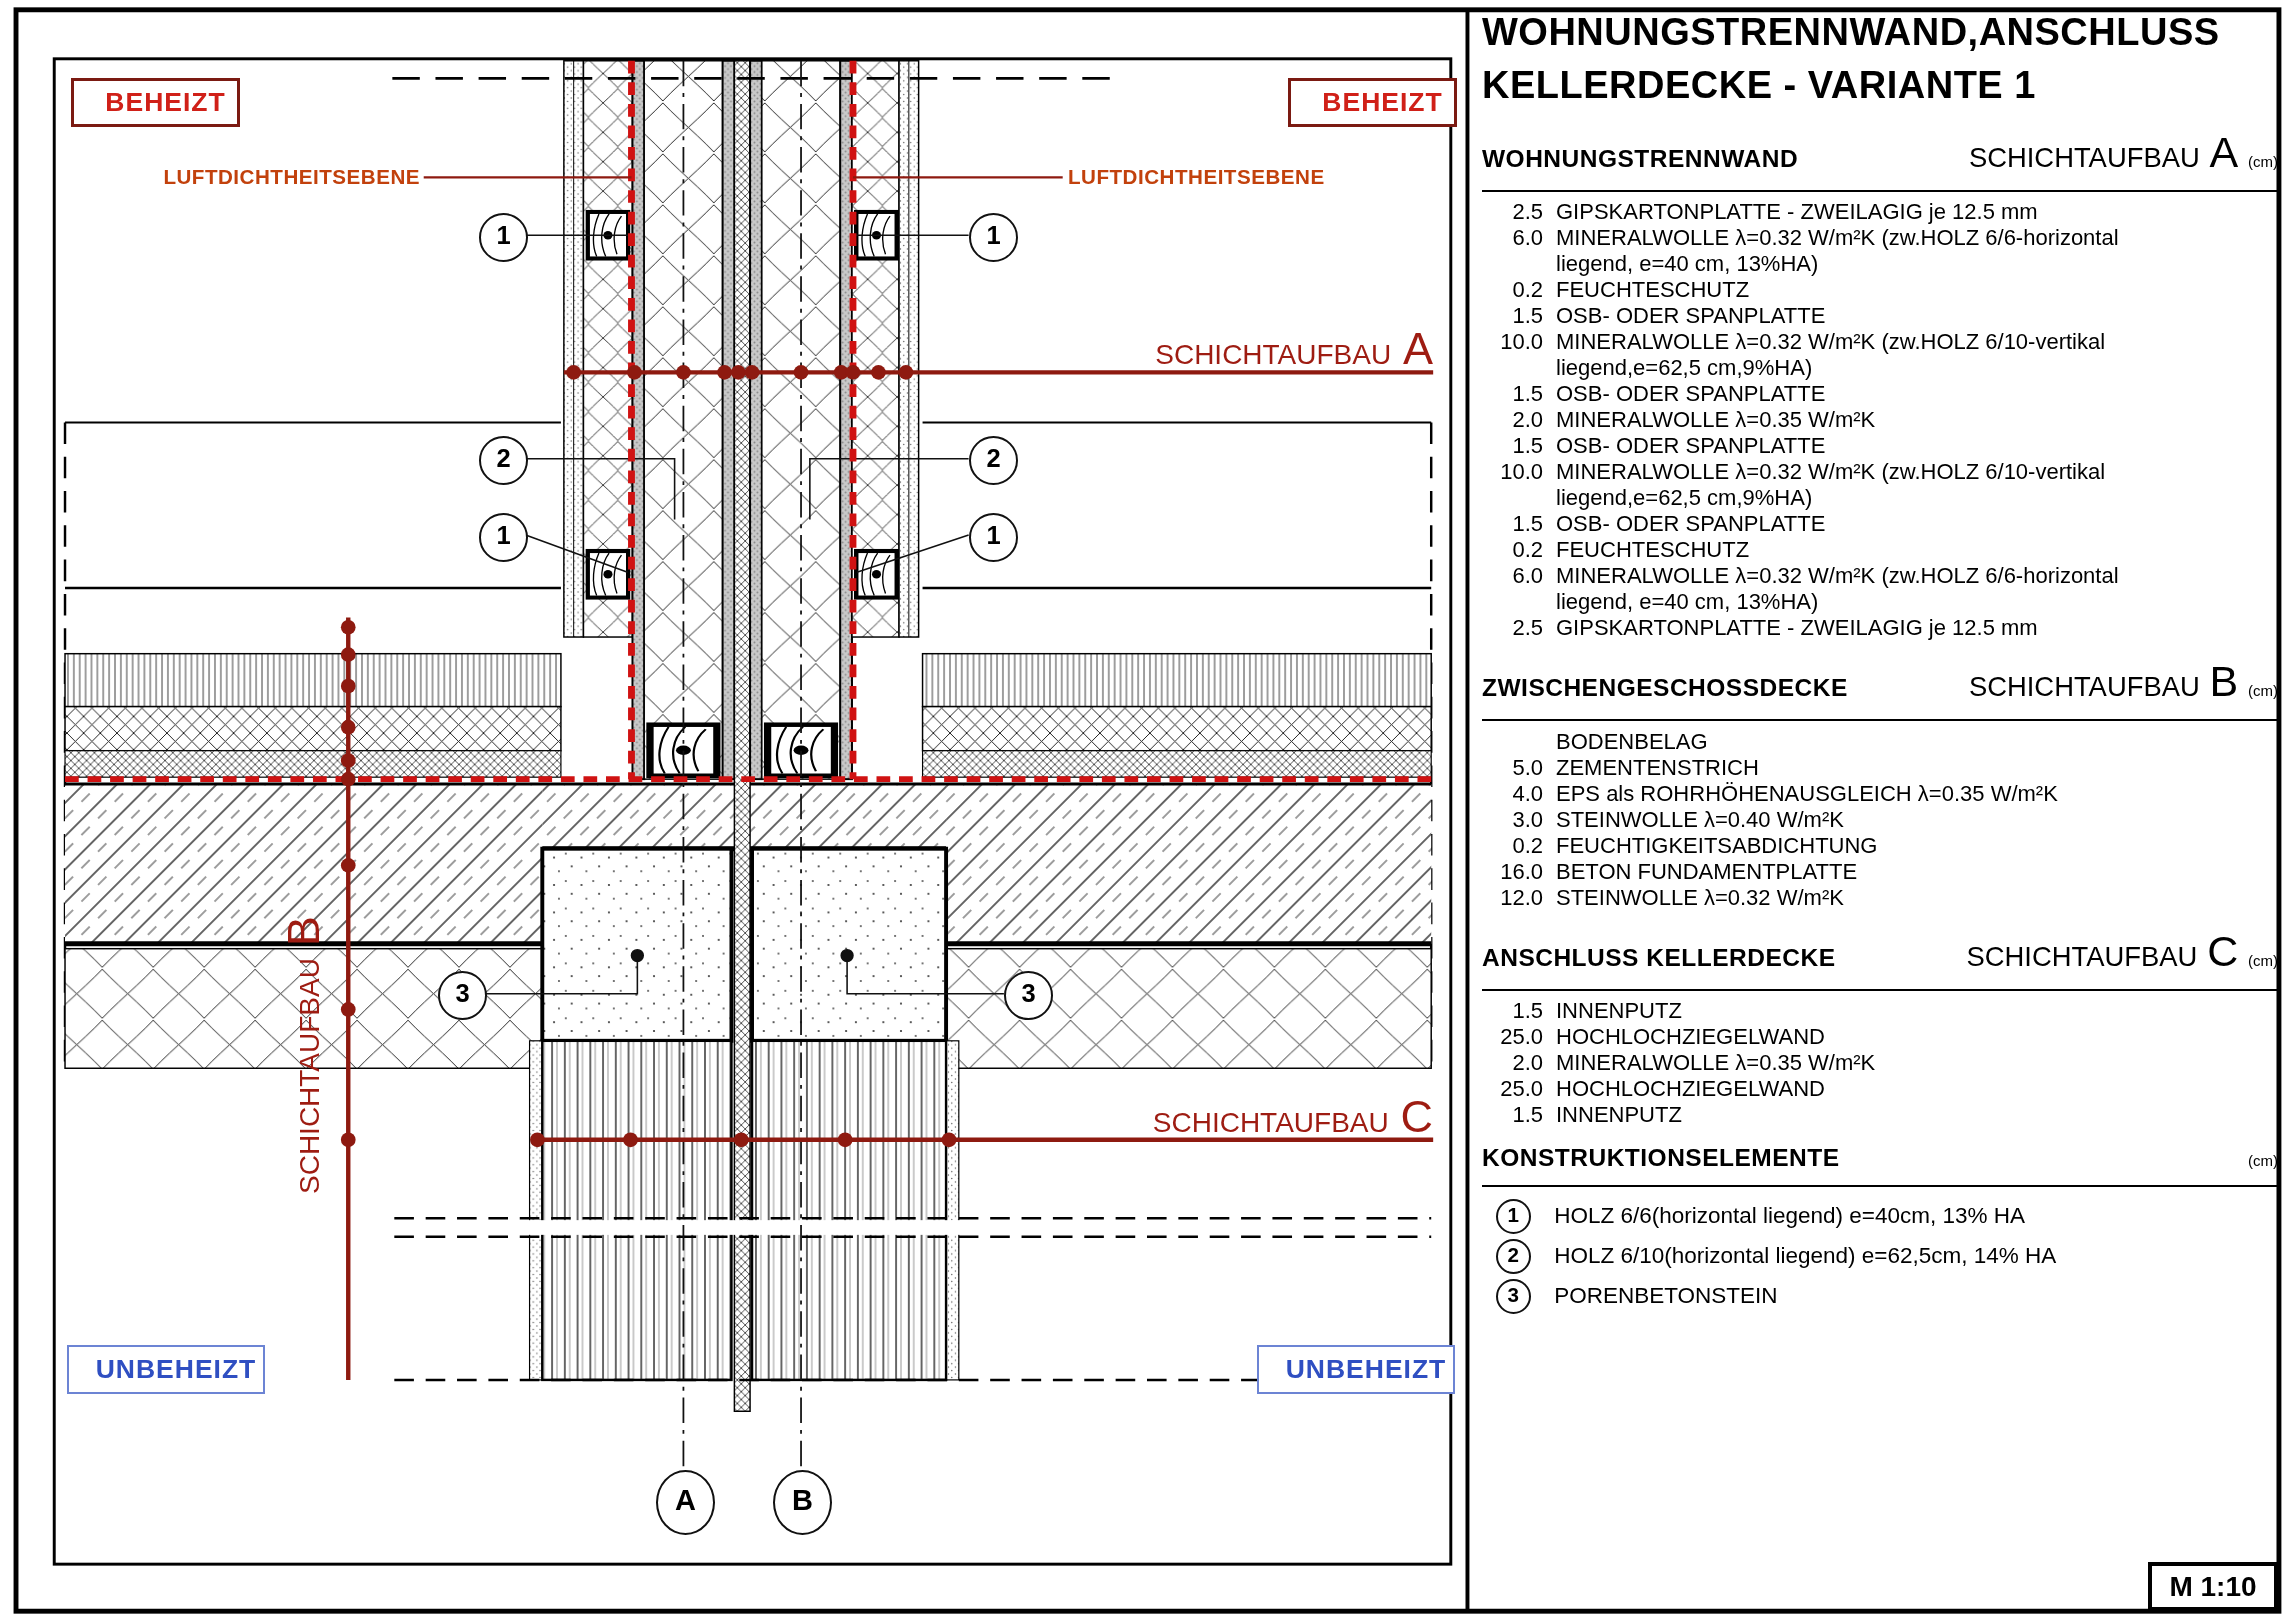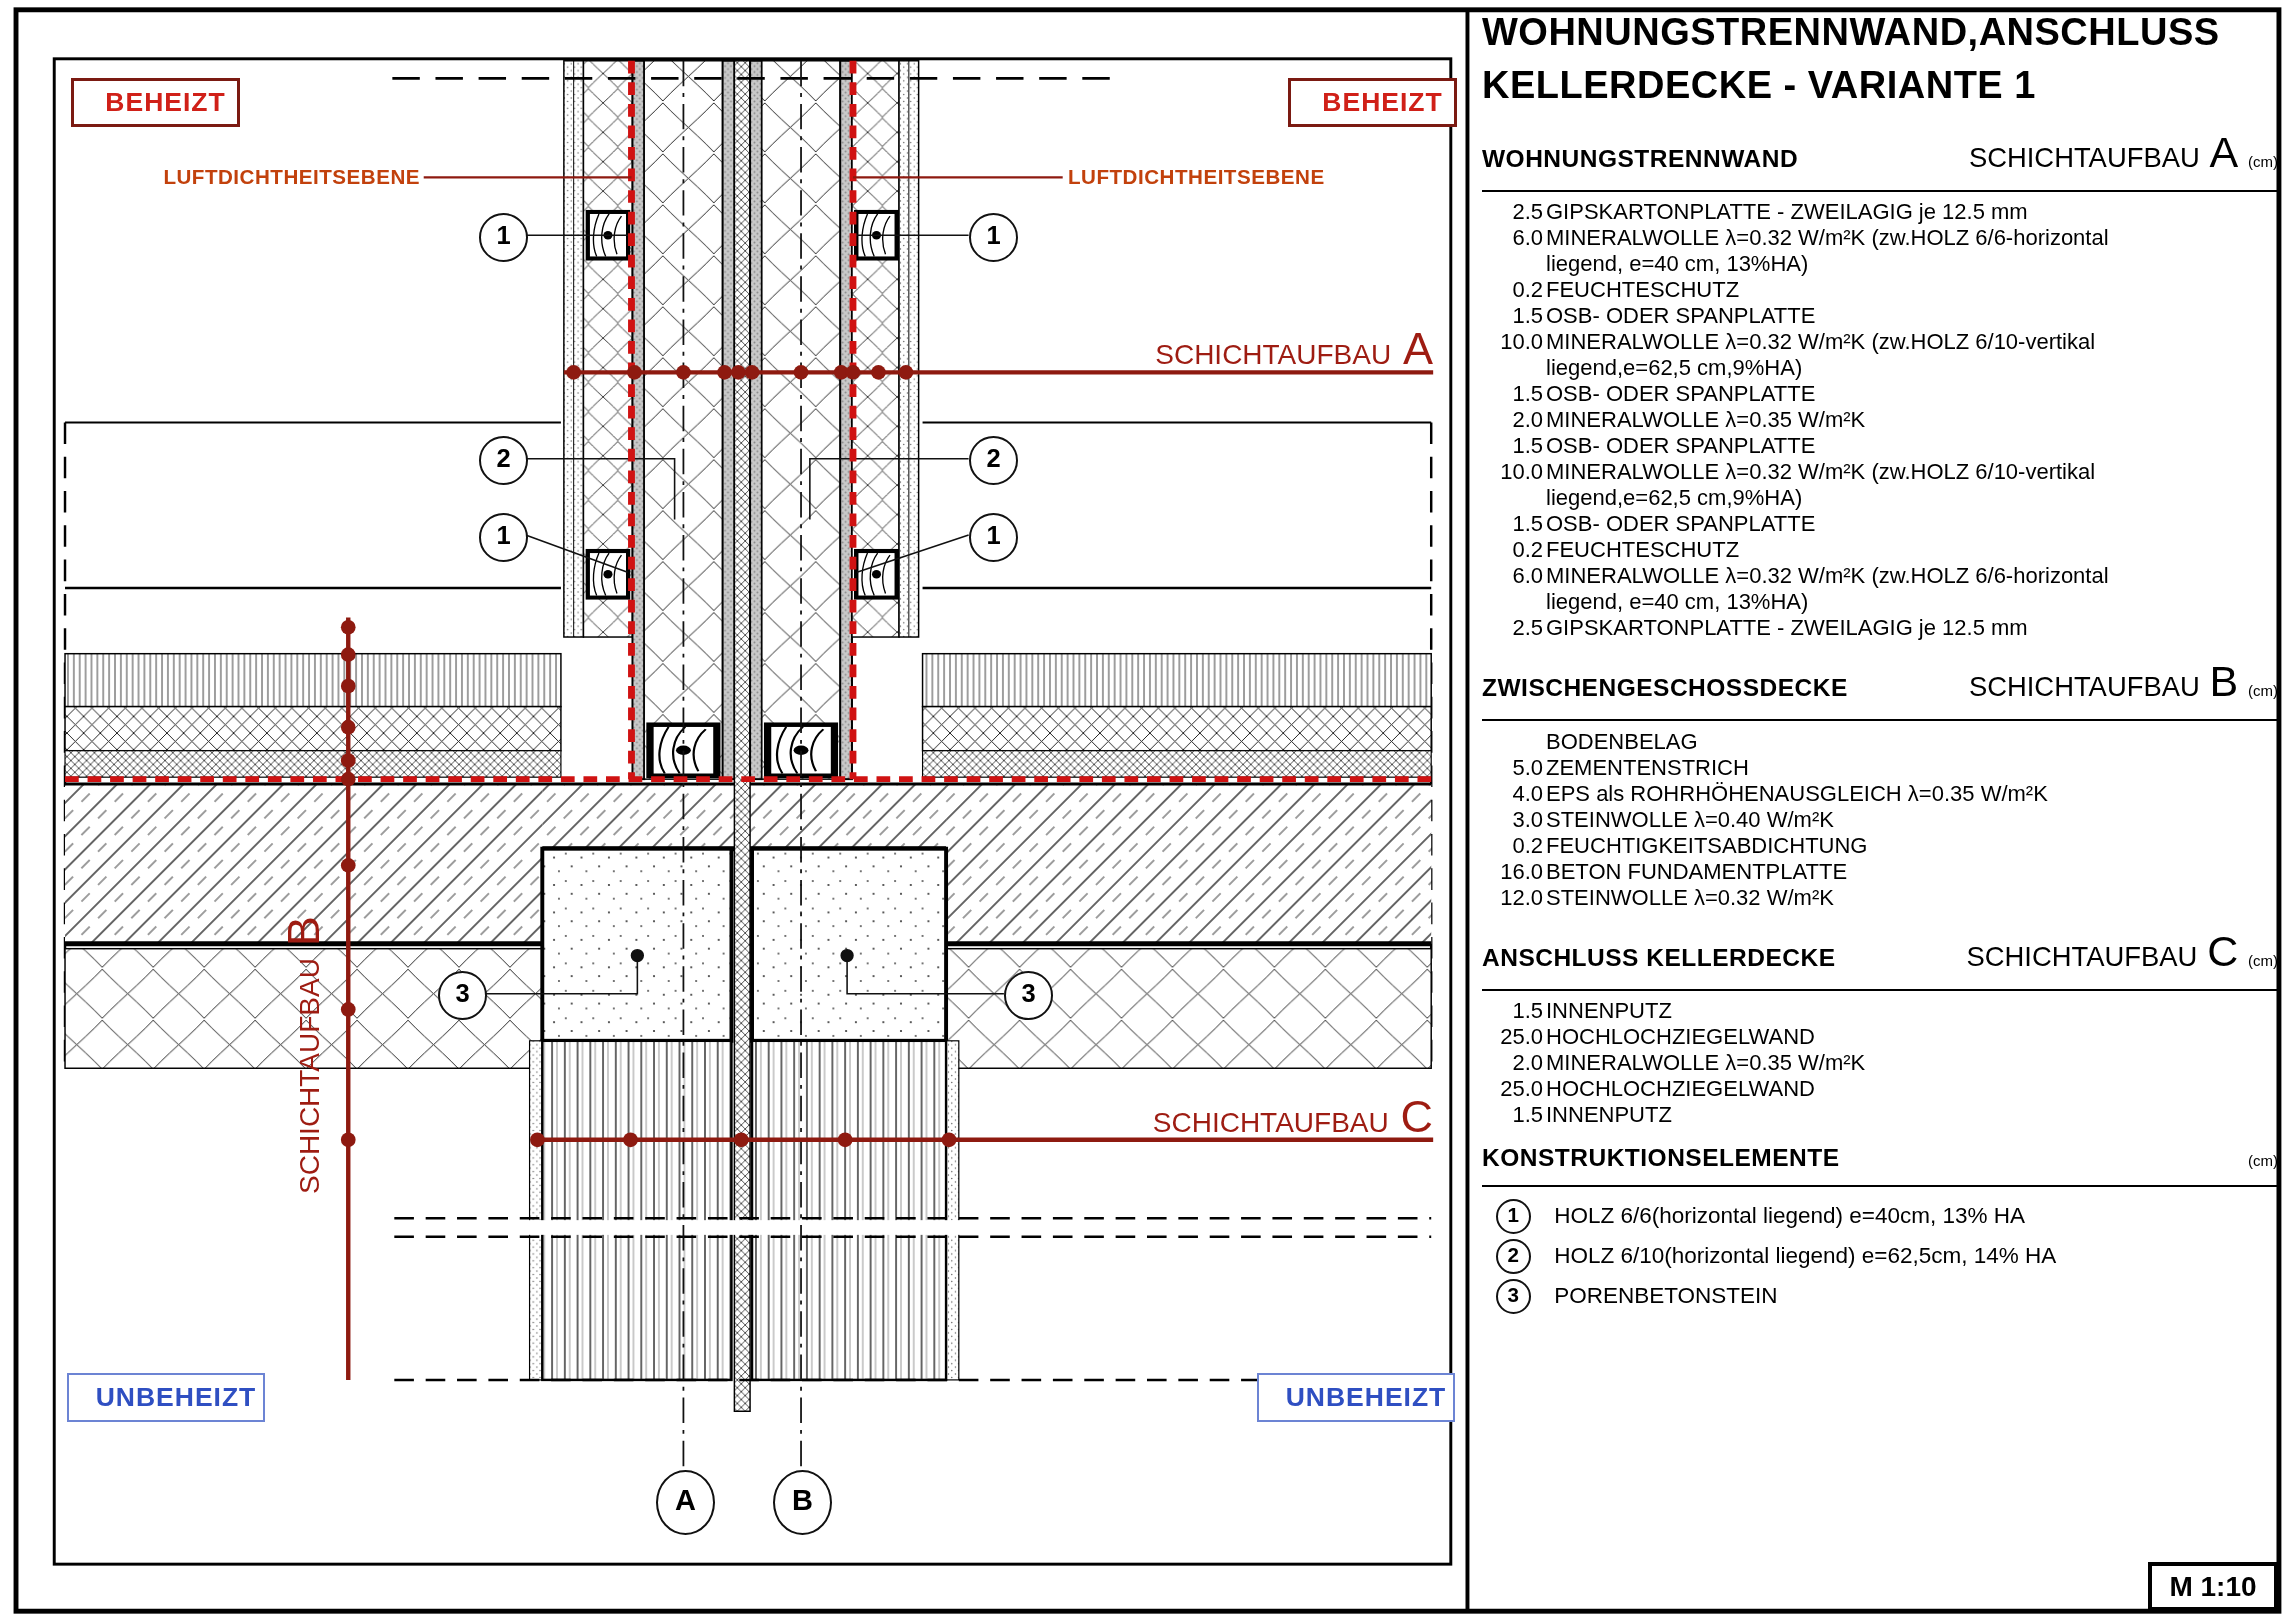--- a/index.html
+++ b/index.html
@@ -4,21 +4,21 @@
 <style>
   html,body{margin:0;padding:0;background:#fff;}
   body{width:2293px;height:1621px;position:relative;font-family:"Liberation Sans",sans-serif;color:#000;overflow:hidden;}
   #stage{position:absolute;left:0;top:0;width:2293px;height:1621px;}
   svg.draw{position:absolute;left:0;top:0;}
   .lbl{position:absolute;white-space:nowrap;}
   
   .zonebox{position:absolute;display:flex;align-items:center;justify-content:center;
            font-weight:bold;font-size:26.5px;letter-spacing:1px;background:#fff;padding-left:20px;}
   .hot{border:3.4px solid #7b1a12;color:#d02018;}
-  .cold{border:2.9px solid #6c84d4;color:#2f4fc2;margin-top:28px;}
+  .cold{border:2.9px solid #6c84d4;color:#2f4fc2;}
   
   .redlbl{color:#c2410c;font-weight:bold;font-size:20.6px;letter-spacing:0.5px;}
   .cutlbl{position:absolute;display:flex;align-items:baseline;justify-content:flex-end;gap:11.8px;color:#9e1c12;}
   .cutlbl .w{font-size:28px;}
   .cutlbl .L{font-size:45px;}
   .cutlbl.vert{transform:rotate(-90deg);transform-origin:0 0;justify-content:flex-start;}
   
   .callout{position:absolute;width:45px;height:45px;border:2.5px solid #111;border-radius:50%;
            background:#fff;text-align:center;line-height:41px;font-weight:bold;font-size:25.5px;}
   .axiscircle{position:absolute;width:55px;height:61px;border:2.5px solid #111;border-radius:50%;
@@ -29,21 +29,21 @@
   .sec-head{display:flex;justify-content:space-between;align-items:baseline;
             border-bottom:2.5px solid #000;padding-bottom:13px;margin-top:15.7px;}
   .sec-title{font-weight:bold;font-size:24.5px;letter-spacing:0.5px;}
   .sec-cut{display:flex;align-items:baseline;gap:9.8px;}
   .cut-word{font-size:27.4px;}
   .cut-letter{font-size:43px;}
   .cut-unit{font-size:15px;}
   .rows{margin-top:7.8px;}
   .row{display:flex;font-size:22px;line-height:26px;}
   .val{width:61px;text-align:right;flex:none;}
-  .txt{margin-left:3px;width:627px;}
+  .txt{margin-left:13px;width:627px;}
   .krows{margin-top:11.8px;}
   .krow{display:flex;align-items:center;gap:23.5px;margin:4.9px 0 4.9px 13.7px;font-size:22.5px;}
   .knum{width:31px;height:31px;flex:none;border:2.5px solid #111;border-radius:50%;
         text-align:center;line-height:28px;font-weight:bold;font-size:20.6px;}
   #scalebox{position:absolute;left:2148px;top:1562px;width:130px;height:49px;background:#fff;
             border:4.9px solid #000;box-sizing:border-box;display:flex;align-items:center;
             justify-content:center;font-weight:bold;font-size:28px;}
 </style>
 </head>
 <body>

